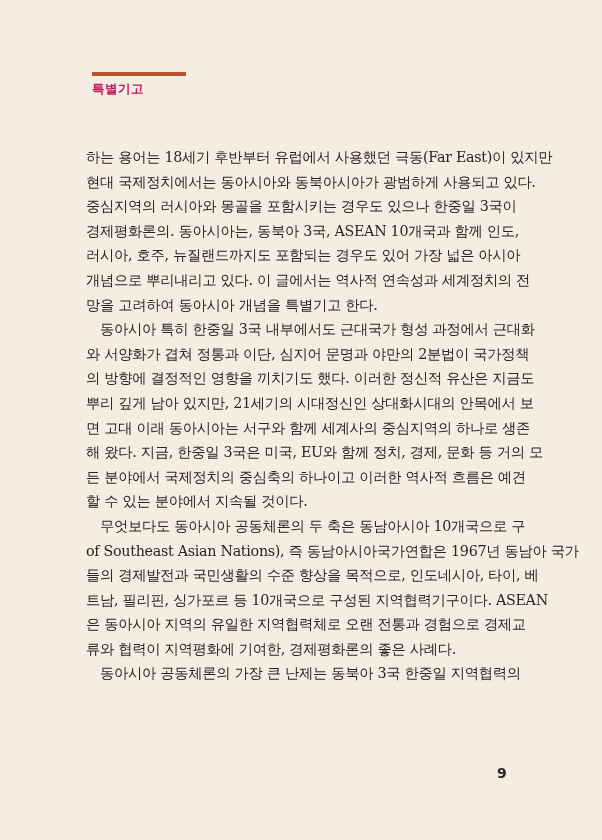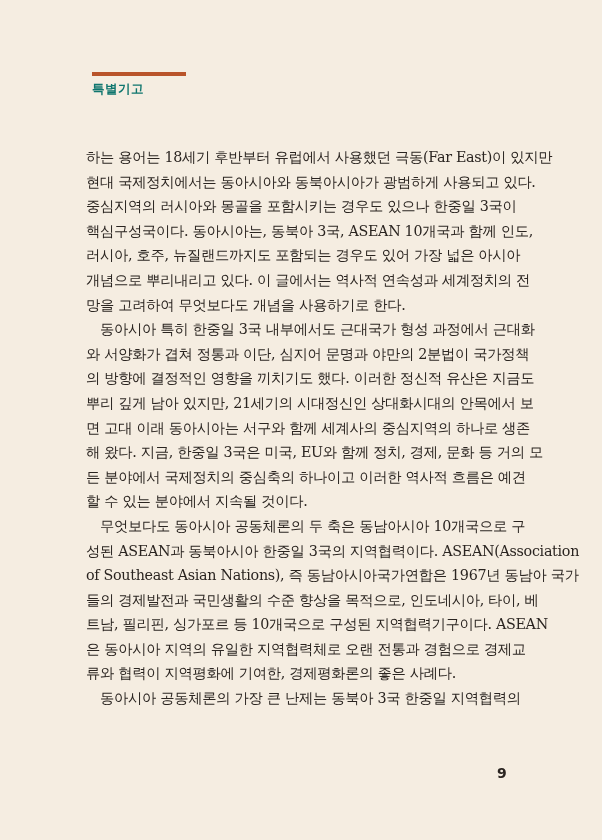--- a/index.html
+++ b/index.html
@@ -23,21 +23,21 @@
     height: 4px;
     background: #b9542a;
   }
   .section-label {
     position: absolute;
     left: 92px;
     top: 81px;
     font-family: "DejaVu Sans", "Liberation Sans", sans-serif;
     font-weight: bold;
     font-size: 12.5px;
-    color: #0f766e;
+    color: #be185d;
     letter-spacing: 0.5px;
   }
   .body-text {
     position: absolute;
     left: 86px;
     top: 145px;
     width: 418px;
   }
   .line {
     height: 24.6px;
@@ -67,34 +67,33 @@
 </head>
 <body>
 
 <div class="header-bar"></div>
 <div class="section-label">특별기고</div>
 
 <div class="body-text" id="article-body">
     <div class="line">하는 용어는 18세기 후반부터 유럽에서 사용했던 극동(Far East)이 있지만</div>
     <div class="line">현대 국제정치에서는 동아시아와 동북아시아가 광범하게 사용되고 있다.</div>
     <div class="line">중심지역의 러시아와 몽골을 포함시키는 경우도 있으나 한중일 3국이</div>
-    <div class="line">핵심구성국이다. 동아시아는, 동북아 3국, ASEAN 10개국과 함께 인도,</div>
+    <div class="line">경제평화론의. 동아시아는, 동북아 3국, ASEAN 10개국과 함께 인도,</div>
     <div class="line">러시아, 호주, 뉴질랜드까지도 포함되는 경우도 있어 가장 넓은 아시아</div>
     <div class="line">개념으로 뿌리내리고 있다. 이 글에서는 역사적 연속성과 세계정치의 전</div>
-    <div class="line last">망을 고려하여 무엇보다도 개념을 사용하기로 한다.</div>
+    <div class="line last">망을 고려하여 동아시아 개념을 특별기고 한다.</div>
     <div class="line indent">동아시아 특히 한중일 3국 내부에서도 근대국가 형성 과정에서 근대화</div>
     <div class="line">와 서양화가 겹쳐 정통과 이단, 심지어 문명과 야만의 2분법이 국가정책</div>
     <div class="line">의 방향에 결정적인 영향을 끼치기도 했다. 이러한 정신적 유산은 지금도</div>
     <div class="line">뿌리 깊게 남아 있지만, 21세기의 시대정신인 상대화시대의 안목에서 보</div>
     <div class="line">면 고대 이래 동아시아는 서구와 함께 세계사의 중심지역의 하나로 생존</div>
     <div class="line">해 왔다. 지금, 한중일 3국은 미국, EU와 함께 정치, 경제, 문화 등 거의 모</div>
     <div class="line">든 분야에서 국제정치의 중심축의 하나이고 이러한 역사적 흐름은 예견</div>
     <div class="line last">할 수 있는 분야에서 지속될 것이다.</div>
     <div class="line indent">무엇보다도 동아시아 공동체론의 두 축은 동남아시아 10개국으로 구</div>
-    <div class="line">성된 ASEAN과 동북아시아 한중일 3국의 지역협력이다. ASEAN(Association</div>
     <div class="line">of Southeast Asian Nations), 즉 동남아시아국가연합은 1967년 동남아 국가</div>
     <div class="line">들의 경제발전과 국민생활의 수준 향상을 목적으로, 인도네시아, 타이, 베</div>
     <div class="line">트남, 필리핀, 싱가포르 등 10개국으로 구성된 지역협력기구이다. ASEAN</div>
     <div class="line">은 동아시아 지역의 유일한 지역협력체로 오랜 전통과 경험으로 경제교</div>
     <div class="line last">류와 협력이 지역평화에 기여한, 경제평화론의 좋은 사례다.</div>
     <div class="line indent">동아시아 공동체론의 가장 큰 난제는 동북아 3국 한중일 지역협력의</div>
   </div>
 
 <div class="page-number">9</div>
 

